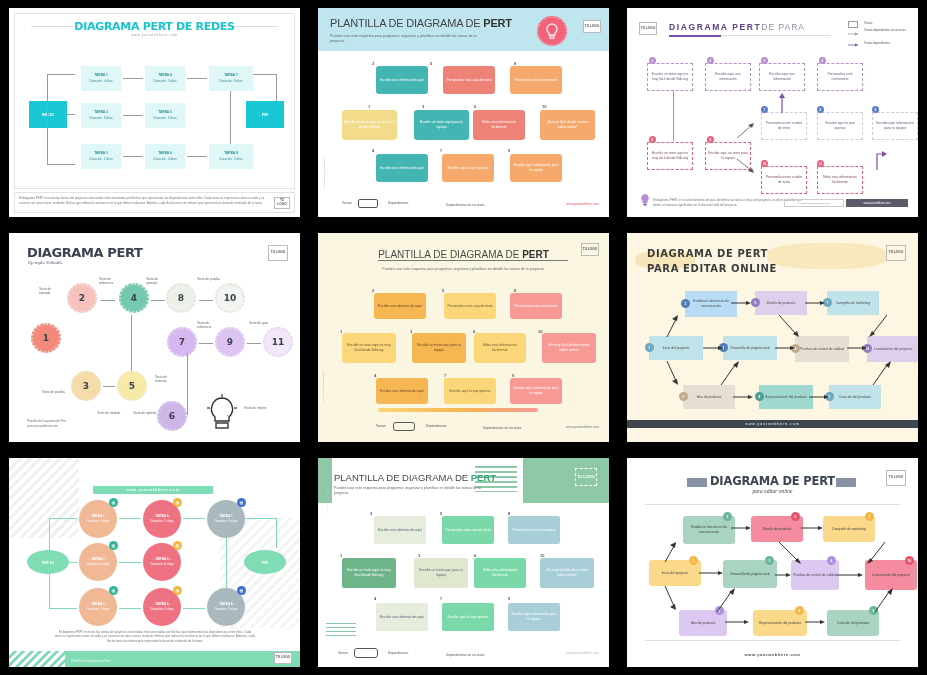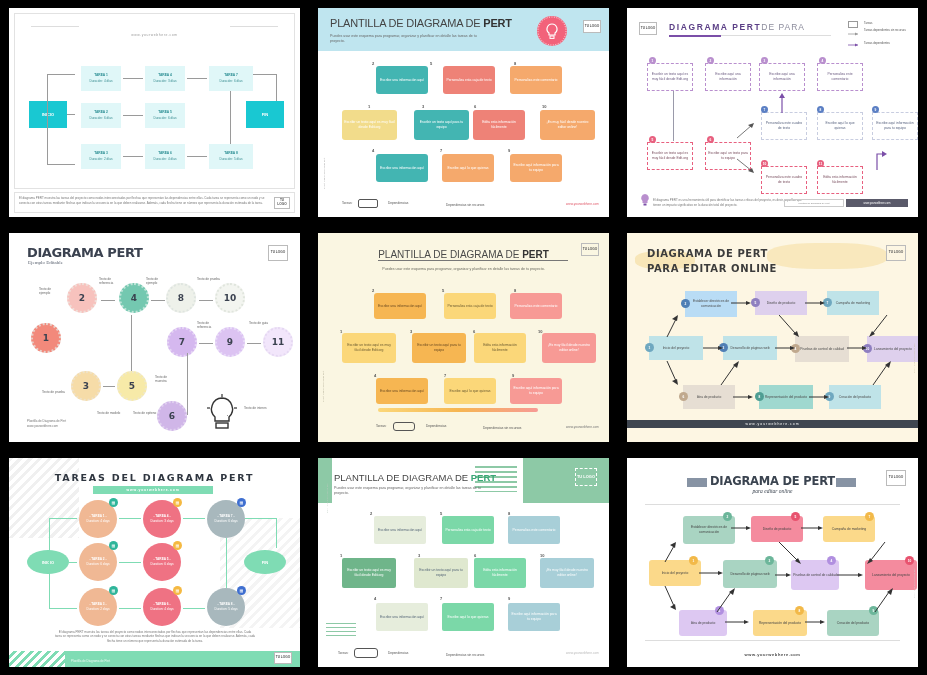--- a/index.html
+++ b/index.html
@@ -142,20 +142,21 @@
 </head>
 <body>
 
 <div class="grid">
 
   <div class="cell">
     <div class="card c1">
       <div class="inner"></div>
       <div class="hl" style="left:22px"></div>
       <div class="hl" style="right:22px"></div>
+      <div class="t">DIAGRAMA PERT DE REDES</div>
       <div class="w">www.yourwebhere.com</div>
 
       <div class="term" style="left:20px;top:93px;width:38px;height:27px">
           <span>INICIO</span>
         </div>
       <div class="term" style="right:16px;top:93px;width:38px;height:27px">
           <span>FIN</span>
         </div>
 
       <div class="task" style="left:72px;top:58px;width:40px;height:25px">
@@ -549,21 +550,20 @@
       <div class="bar"></div>
       <div style="position:absolute;left:0;right:0;bottom:16px;text-align:center;font-size:3.4px;color:#fff;letter-spacing:1px">www.yourwebhere.com</div>
       <div style="position:absolute;right:5px;top:110px;font-size:2.3px;color:#c9bfa6;transform:rotate(-90deg);transform-origin:right top;white-space:nowrap">Plantilla de Diagrama de Pert</div>
     </div>
   </div>
 
   <div class="cell">
     <div class="card c7">
       <div style="position:absolute;left:0;top:0;width:70px;height:80px;background:repeating-linear-gradient(135deg,#f0f0f0 0 3px,transparent 3px 7px)"></div>
       <div style="position:absolute;right:0;top:60px;width:80px;height:110px;background:repeating-linear-gradient(135deg,#f4f4f4 0 3px,transparent 3px 7px)"></div>
-      <div class="t">TAREAS DEL DIAGRAMA PERT</div>
       <div class="wbar">www.yourwebhere.com</div>
 
       <div class="ell" style="left:18px;top:92px;width:42px;height:24px">
           <span>INICIO</span>
         </div>
       <div class="ell" style="right:14px;top:92px;width:42px;height:24px">
           <span>FIN</span>
         </div>
 
       <div class="bc" style="left:70px;top:42px;width:38px;height:38px;background:#f0b894">

